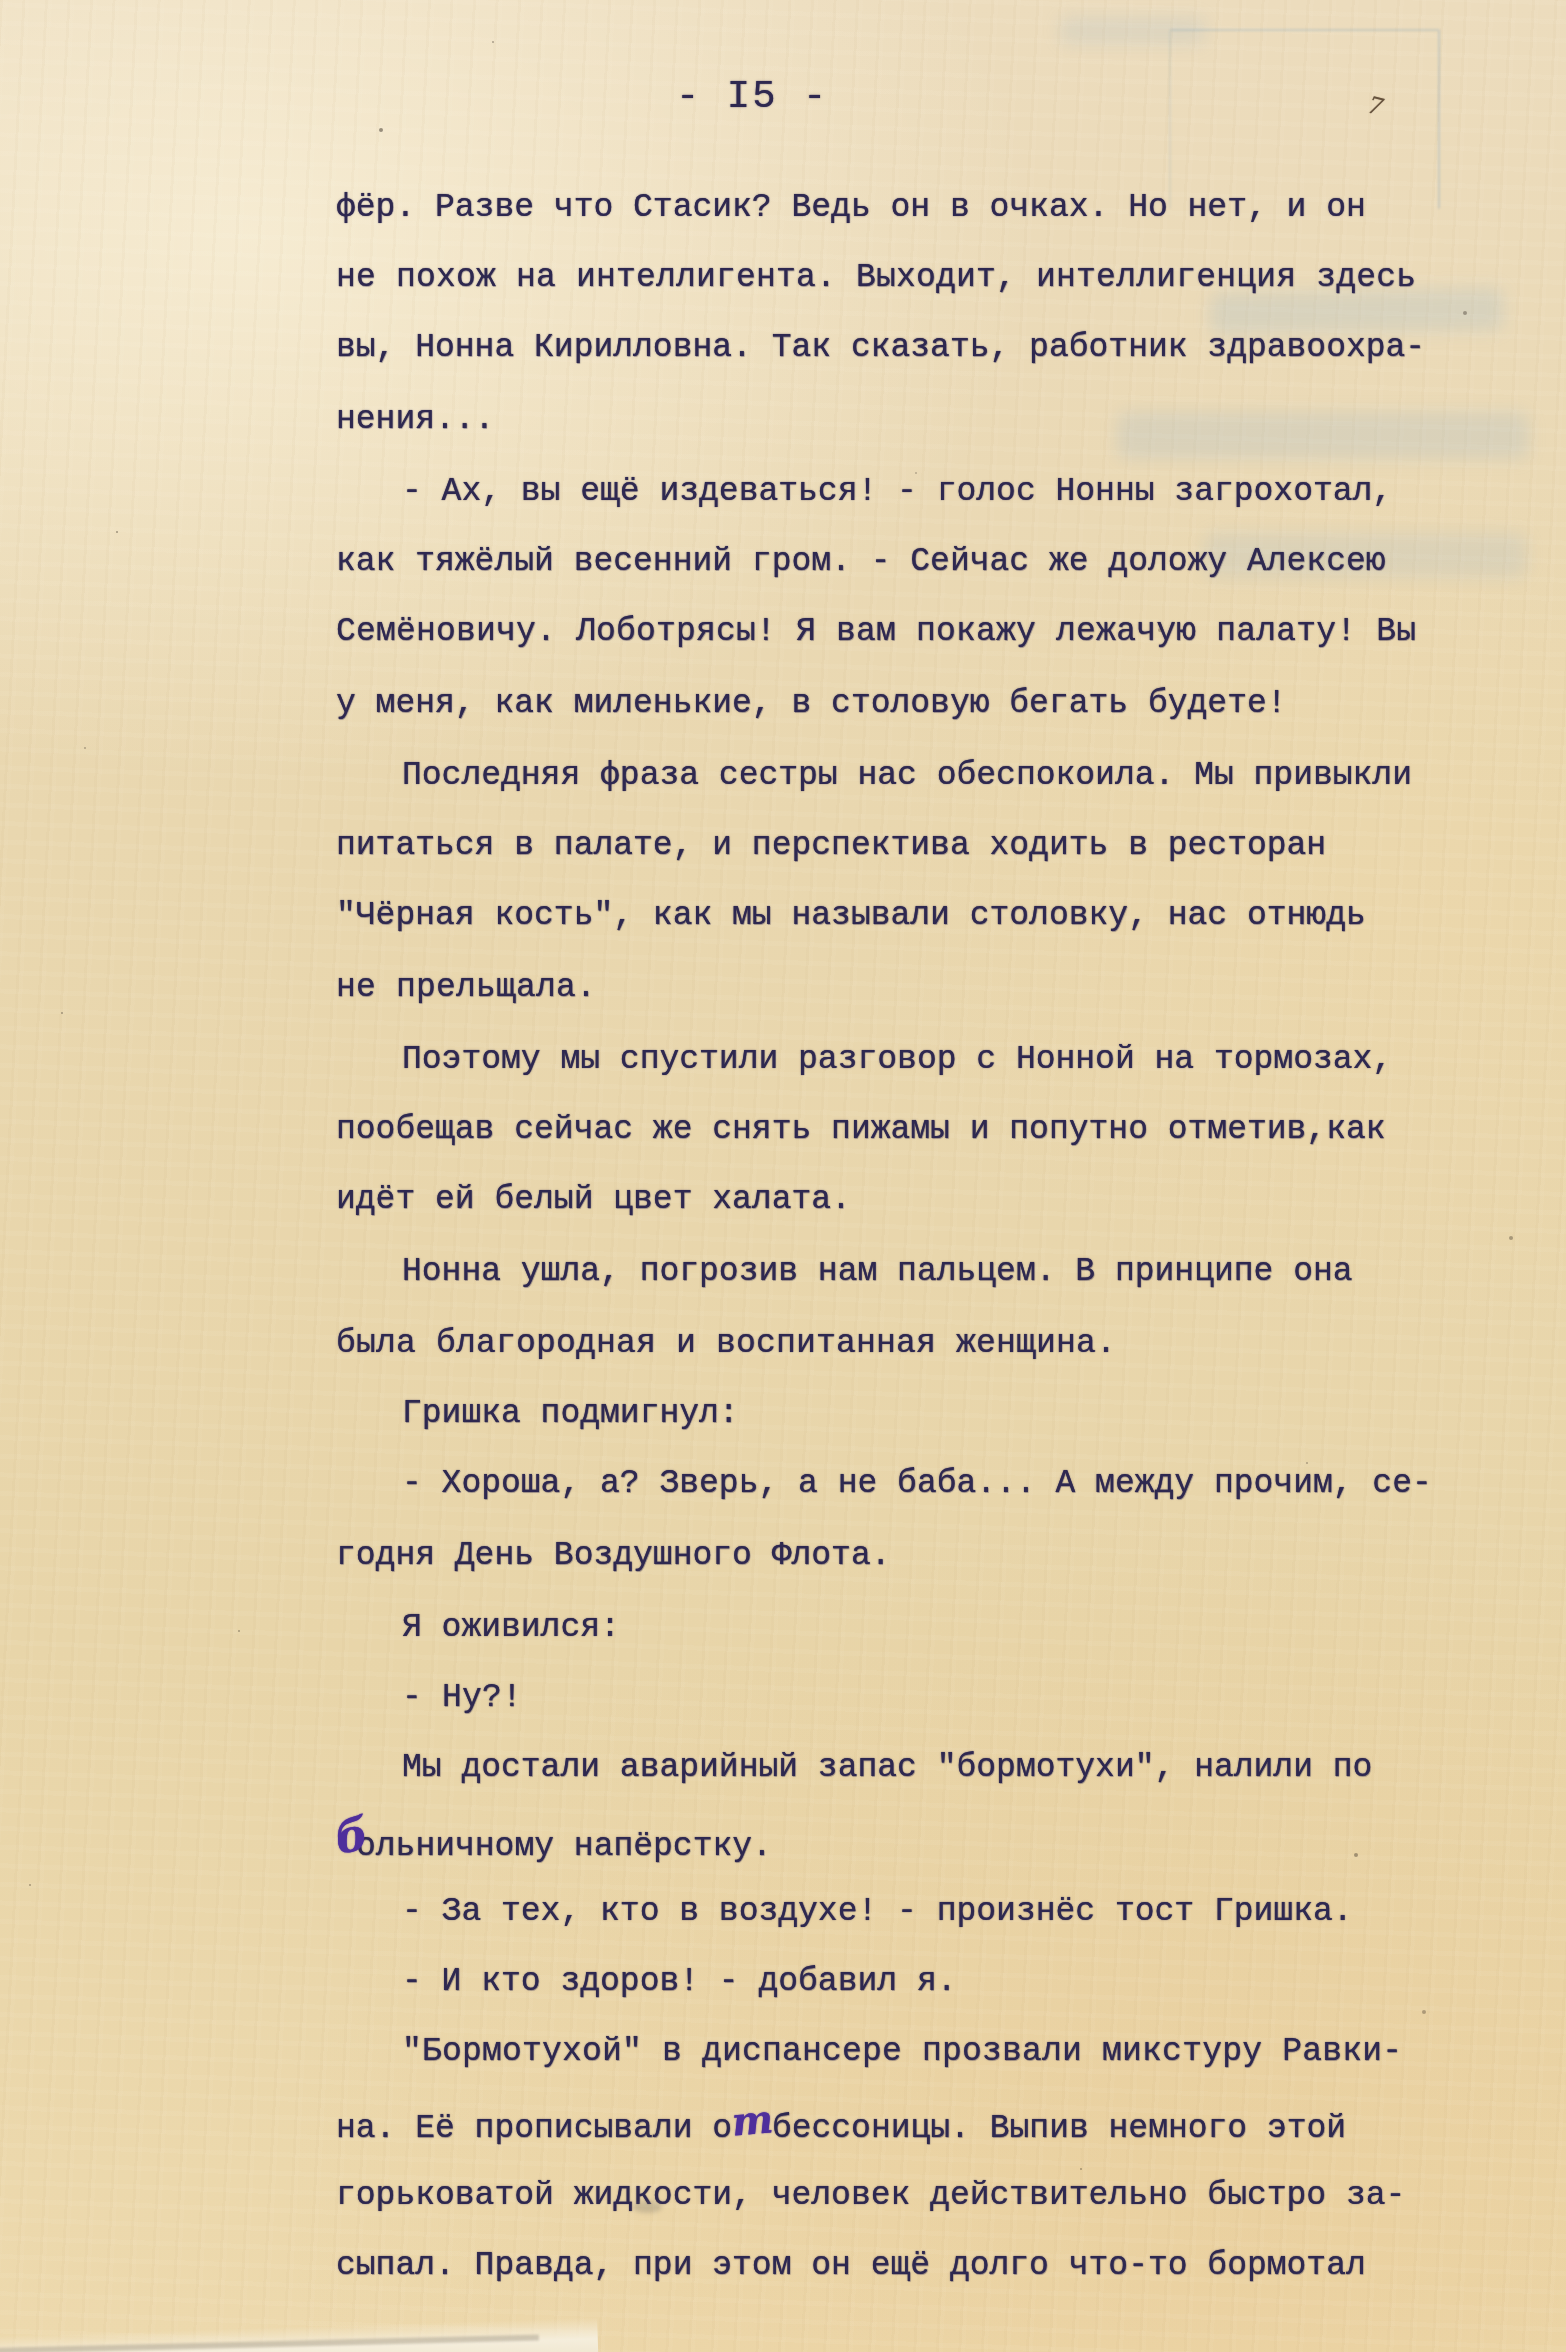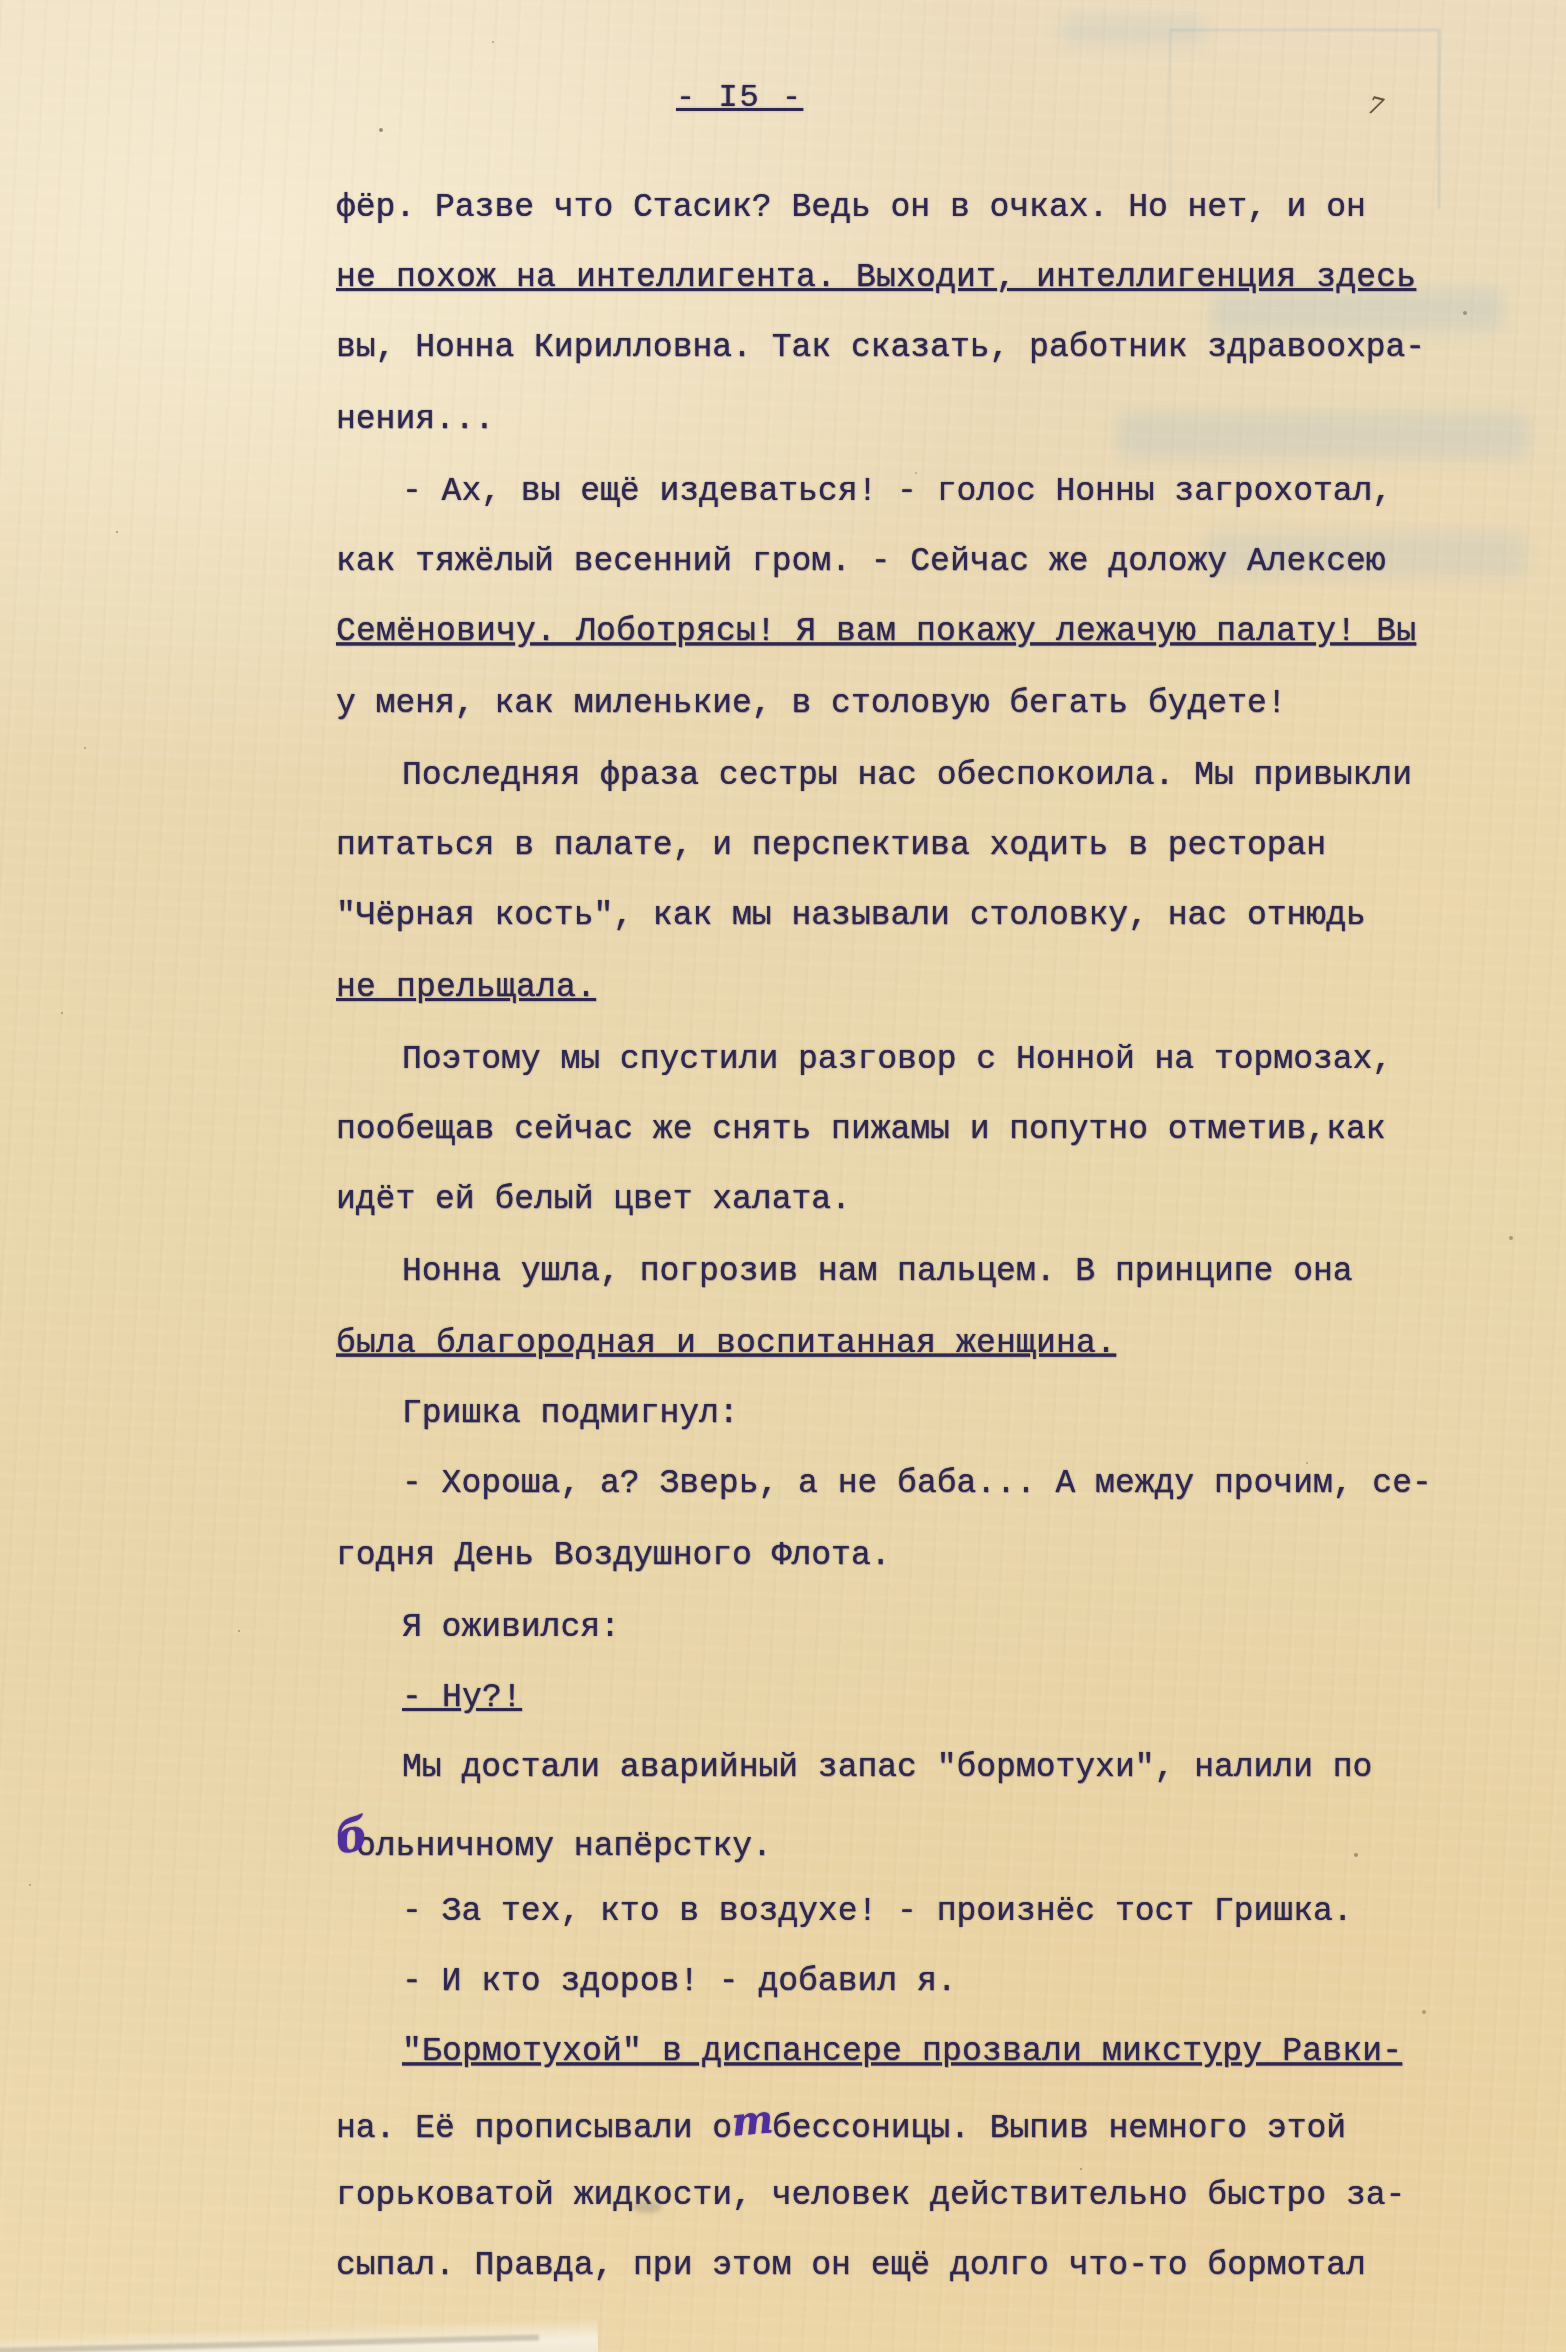--- a/index.html
+++ b/index.html
@@ -18,39 +18,38 @@
   
   .grain{
     position:absolute;inset:0;pointer-events:none;
     background-image:
       repeating-linear-gradient(93deg, rgba(180,150,100,0.045) 0 2.9px, rgba(255,250,235,0.04) 2.9px 6.9px, rgba(0,0,0,0) 6.9px 22.5px),
       repeating-linear-gradient(2deg, rgba(255,252,240,0.05) 0 4.9px, rgba(0,0,0,0) 4.9px 18.6px);
     mix-blend-mode:normal;
   }
   .page-number{
     position:absolute;left:676px;top:76px;
-    font-size:32px;line-height:43px;
+    font-size:39px;line-height:43px;
     color:#2e2850;
     letter-spacing:2px;
     text-shadow:0 0 1px rgba(46,40,80,.9),0 0 2.9px rgba(46,40,80,.25);
     white-space:pre;
-    text-decoration:underline;
   }
   .textblock{
     position:absolute;left:336px;top:171px;width:1157px;
     font-size:33px;line-height:71px;
     color:#2e2850;
     text-shadow:0 0 1px rgba(46,40,80,.88),0.6px 0.6px 0 rgba(46,40,80,.28),0 0 2.9px rgba(46,40,80,.18);
     white-space:pre;
   }
   .line{height:71px;}
   .line.indent{padding-left:66px;}
   .line:nth-child(4n+1){transform:translateY(0.6px);}
   .line:nth-child(4n+3){transform:translateY(-0.6px);}
-  .line:nth-child(5n+2){letter-spacing:0.2px;text-decoration:underline;}
+  .line:nth-child(5n+2){letter-spacing:0.2px;}
   
   .hw{
     display:inline-block;width:20px;overflow:visible;
     font-family:"DejaVu Serif",serif;font-style:italic;font-weight:700;
     color:#4f2f9c;
     text-shadow:0 0 1px rgba(79,47,156,.9),0 0 2px rgba(79,47,156,.35);
   }
   .hw-b{font-size:45px;transform:rotate(-10deg) translateY(-2.9px);}
   .hw-t{font-size:39px;transform:rotate(-5deg) translateY(-2px);}
   

